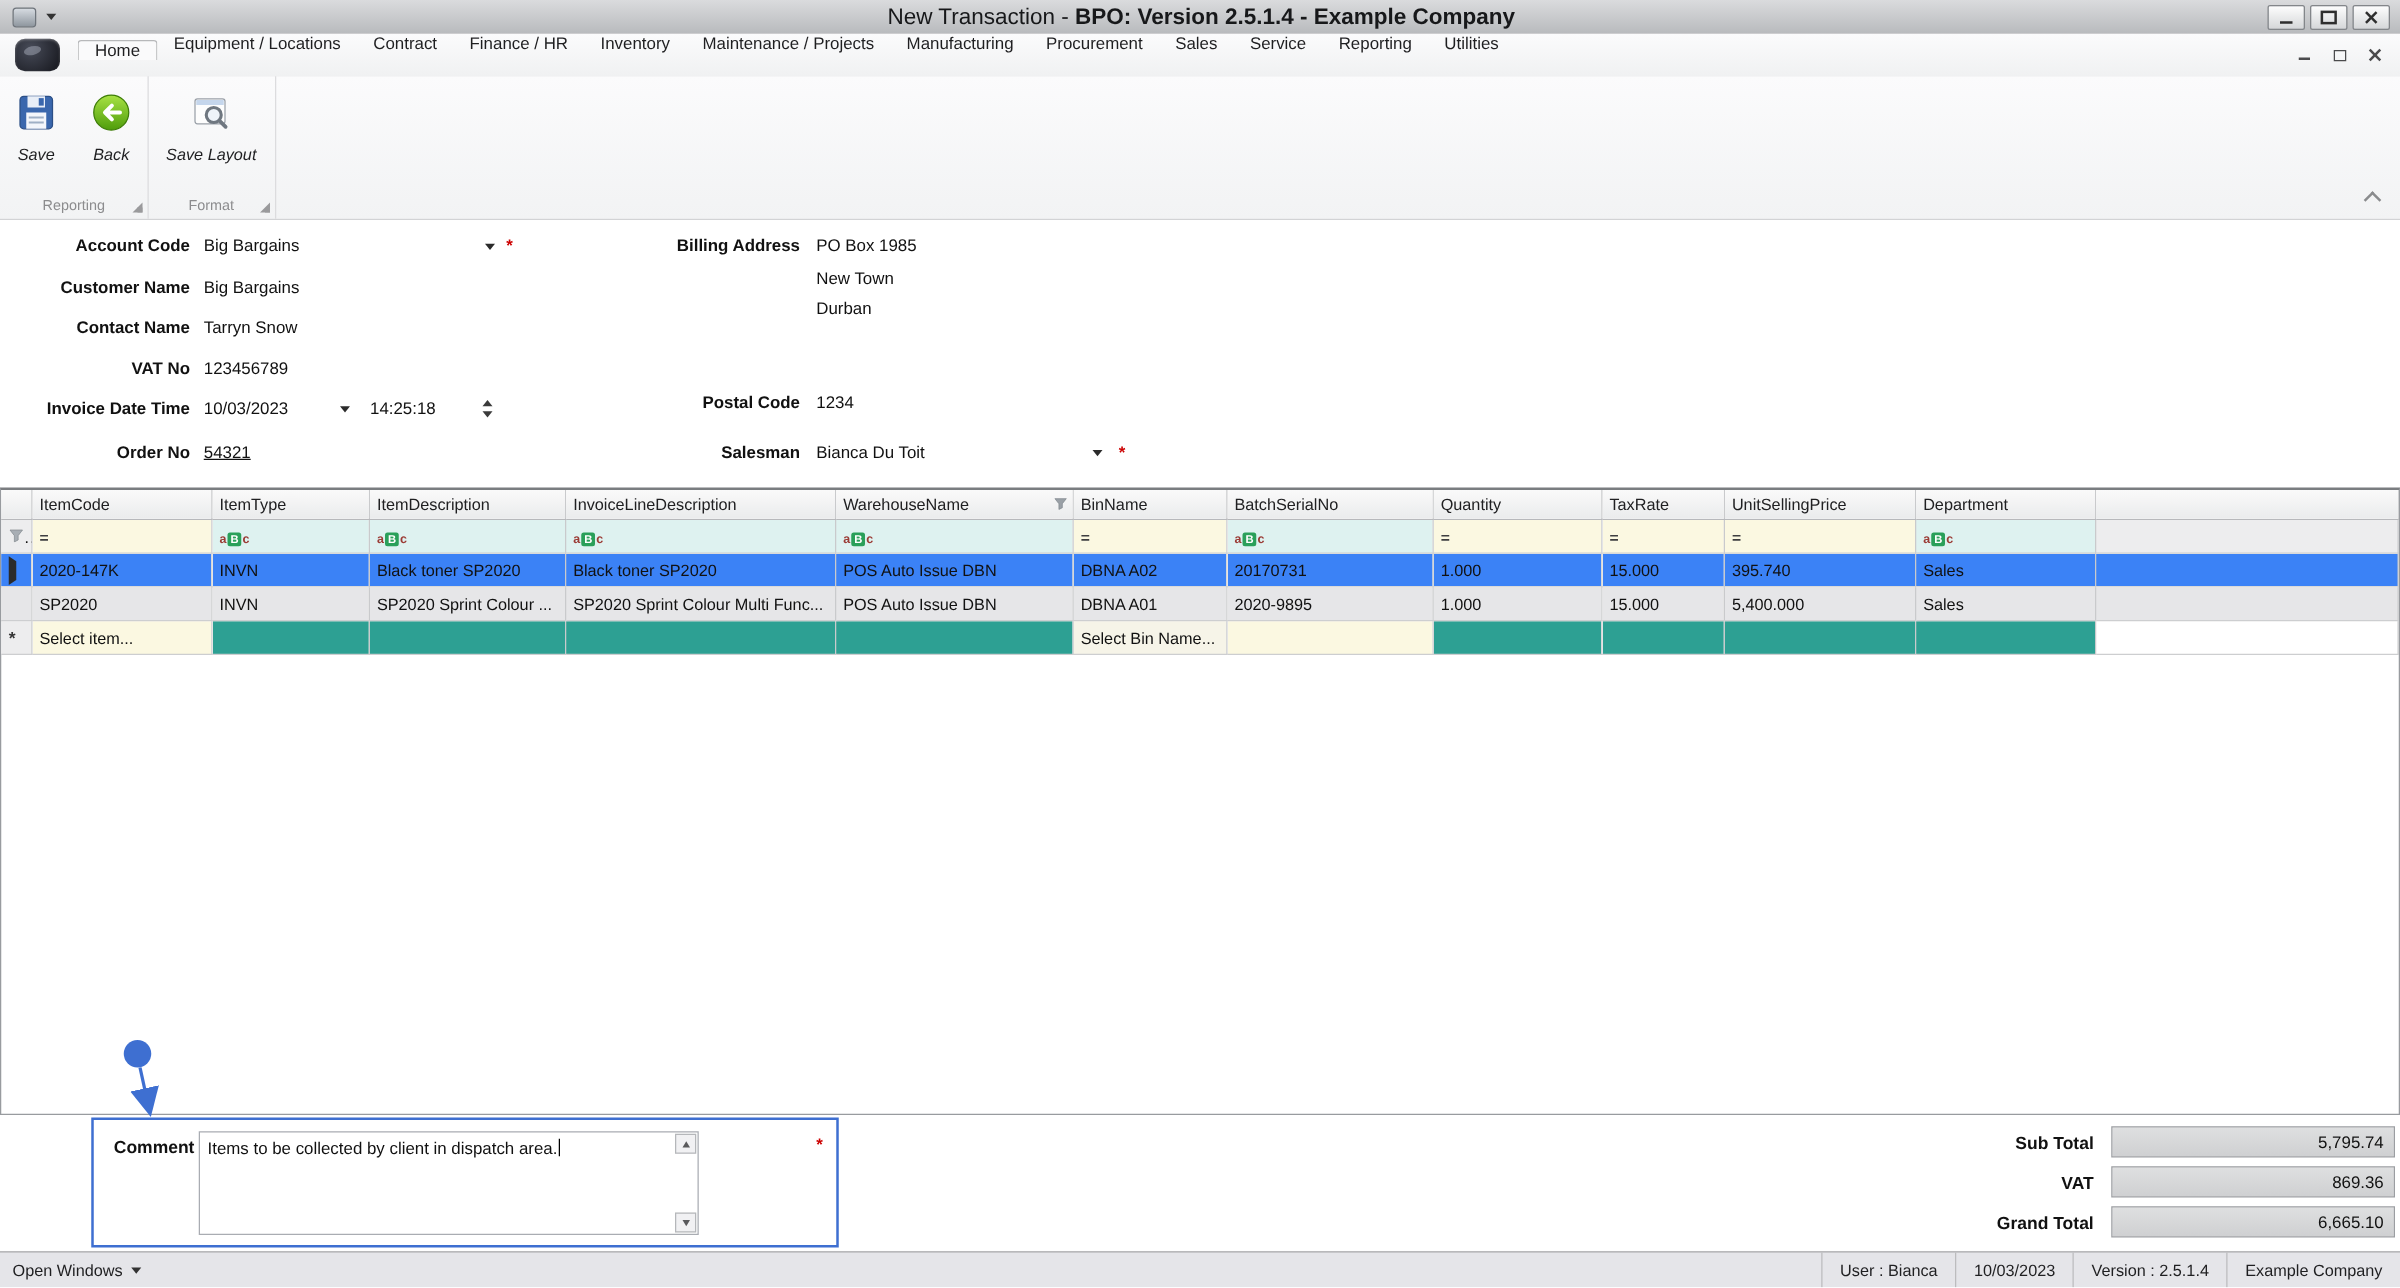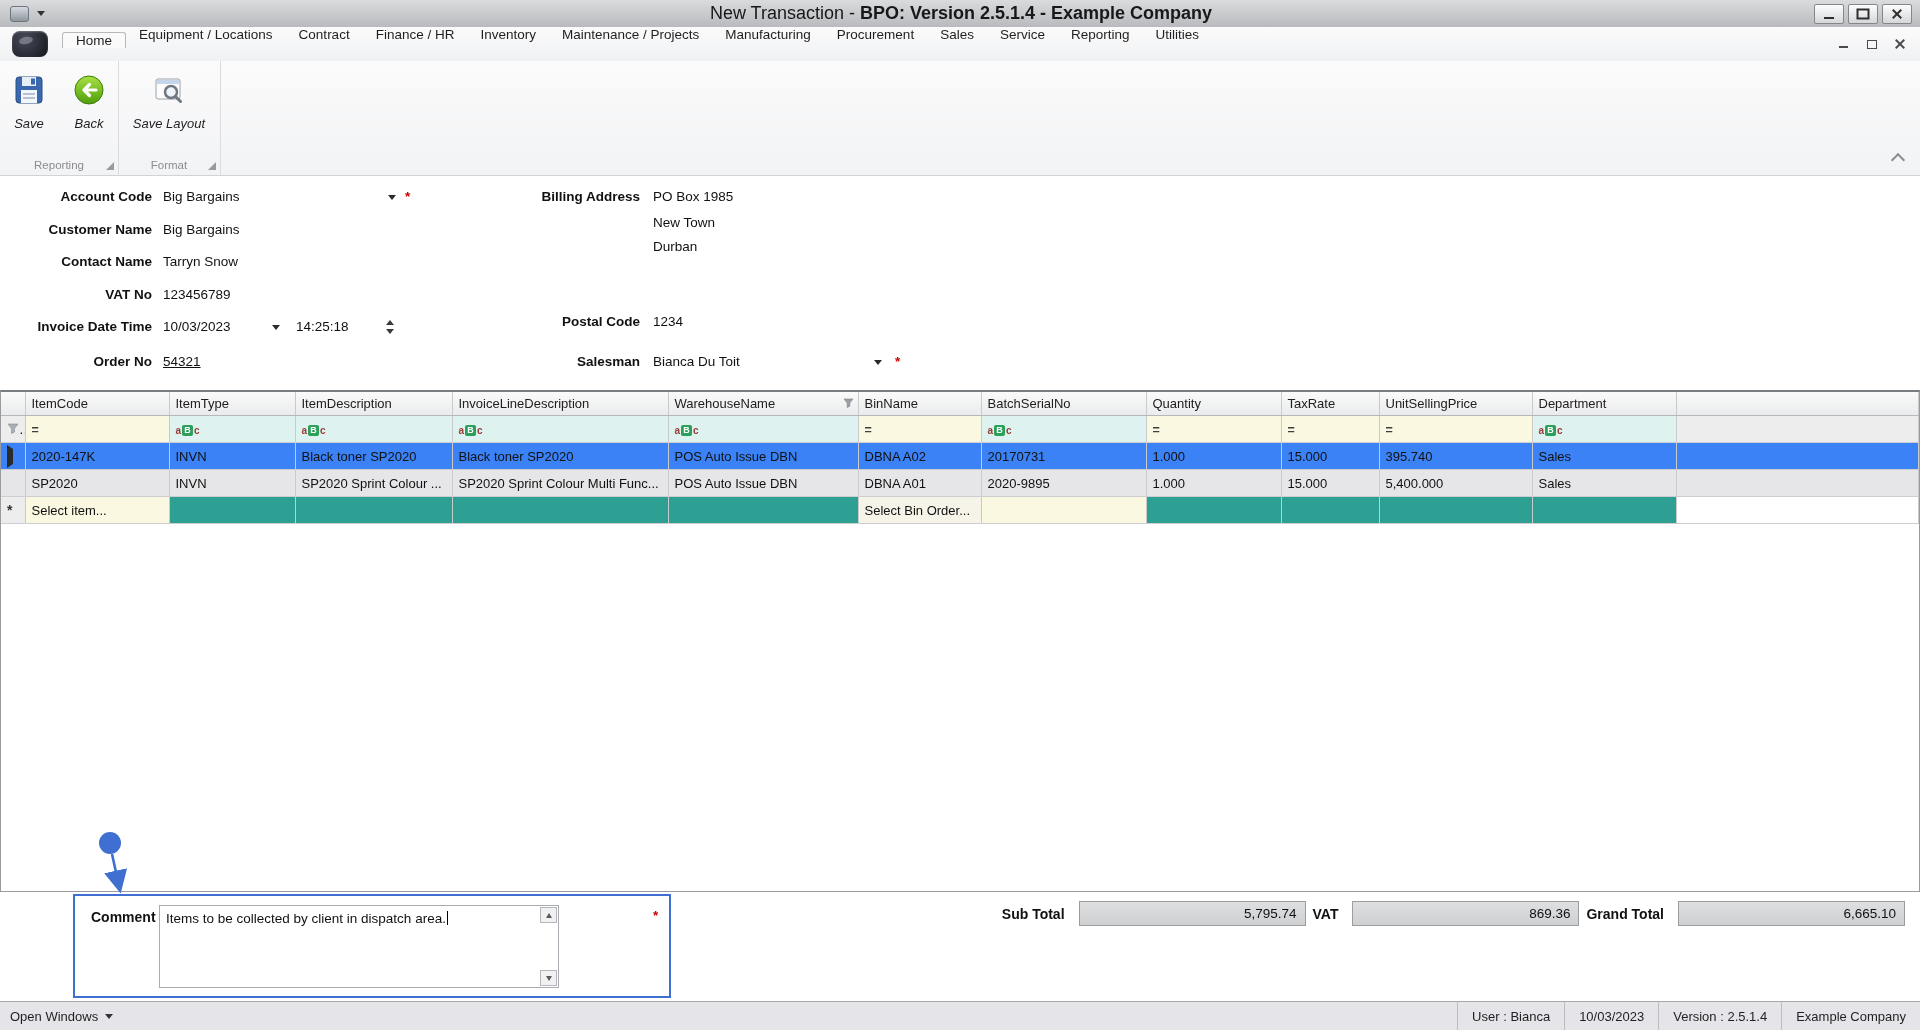--- a/index.html
+++ b/index.html
@@ -97,21 +97,21 @@
   .clab{position:absolute;left:16px;top:13px;font-weight:700;font-size:14px;}
   .cfield{position:absolute;left:84px;top:9px;width:400px;height:83px;border:1px solid #a9acb2;background:#fff;box-sizing:border-box;font-size:13.5px;padding:4px 22px 4px 6px;line-height:17px;}
   .cursor{display:inline-block;width:1px;height:14px;background:#000;vertical-align:-2px;margin-left:1px;}
   .cscroll{position:absolute;right:1px;width:17px;height:16px;background:#f1f1f3;border:1px solid #b5b7ba;box-sizing:border-box;display:flex;align-items:center;justify-content:center;}
   .cs-up{top:1px;}
   .cs-dn{bottom:1px;}
   .cs-up .tri-u,.cs-dn .tri-d{border-left-width:3.5px;border-right-width:3.5px;border-bottom-color:#5a5a5c;border-top-color:#5a5a5c;}
   .creq{position:absolute;left:578px;top:12px;}
 
   
-  .totals{position:absolute;top:901px;right:15px;display:flex;flex-direction:row;gap:7px;}
+  .totals{position:absolute;top:901px;right:4px;display:flex;flex-direction:column;gap:7px;}
   .trow{display:flex;align-items:center;justify-content:flex-end;gap:14px;height:25px;}
   .tlab{font-weight:700;font-size:14px;white-space:nowrap;}
   .tbox{width:227px;height:25px;background:linear-gradient(#dedfe0,#cfd0d2);border:1px solid #9b9da1;display:flex;align-items:center;justify-content:flex-end;padding:0 8px;font-size:13.5px;box-sizing:border-box;}
 
   
   .statusbar{position:absolute;bottom:0;left:0;right:0;height:28px;background:#e5e5e9;border-top:1px solid #a9a9ab;display:flex;align-items:center;font-size:13px;color:#1f1f21;}
   .sb-left{display:flex;align-items:center;gap:7px;padding-left:10px;}
   .sb-right{margin-left:auto;display:flex;align-items:stretch;height:100%;}
   .sb-item{display:flex;align-items:center;padding:0 14px;border-left:1px solid #bcbcbe;white-space:nowrap;}
 
@@ -387,21 +387,21 @@
           <td>Sales</td>
           <td></td>
         </tr>
         <tr class="gnew">
           <td class="ind"><span class="nrmark">*</span></td>
           <td class="nr-item">Select item...</td>
           <td class="nr-teal"></td>
           <td class="nr-teal"></td>
           <td class="nr-teal"></td>
           <td class="nr-teal"></td>
-          <td class="nr-bin">Select Bin Order...</td>
+          <td class="nr-bin">Select Bin Name...</td>
           <td class="nr-batch"></td>
           <td class="nr-teal"></td>
           <td class="nr-teal"></td>
           <td class="nr-teal"></td>
           <td class="nr-teal"></td>
           <td class="nr-trail"></td>
         </tr>
       </tbody>
     </table>
   </div>

